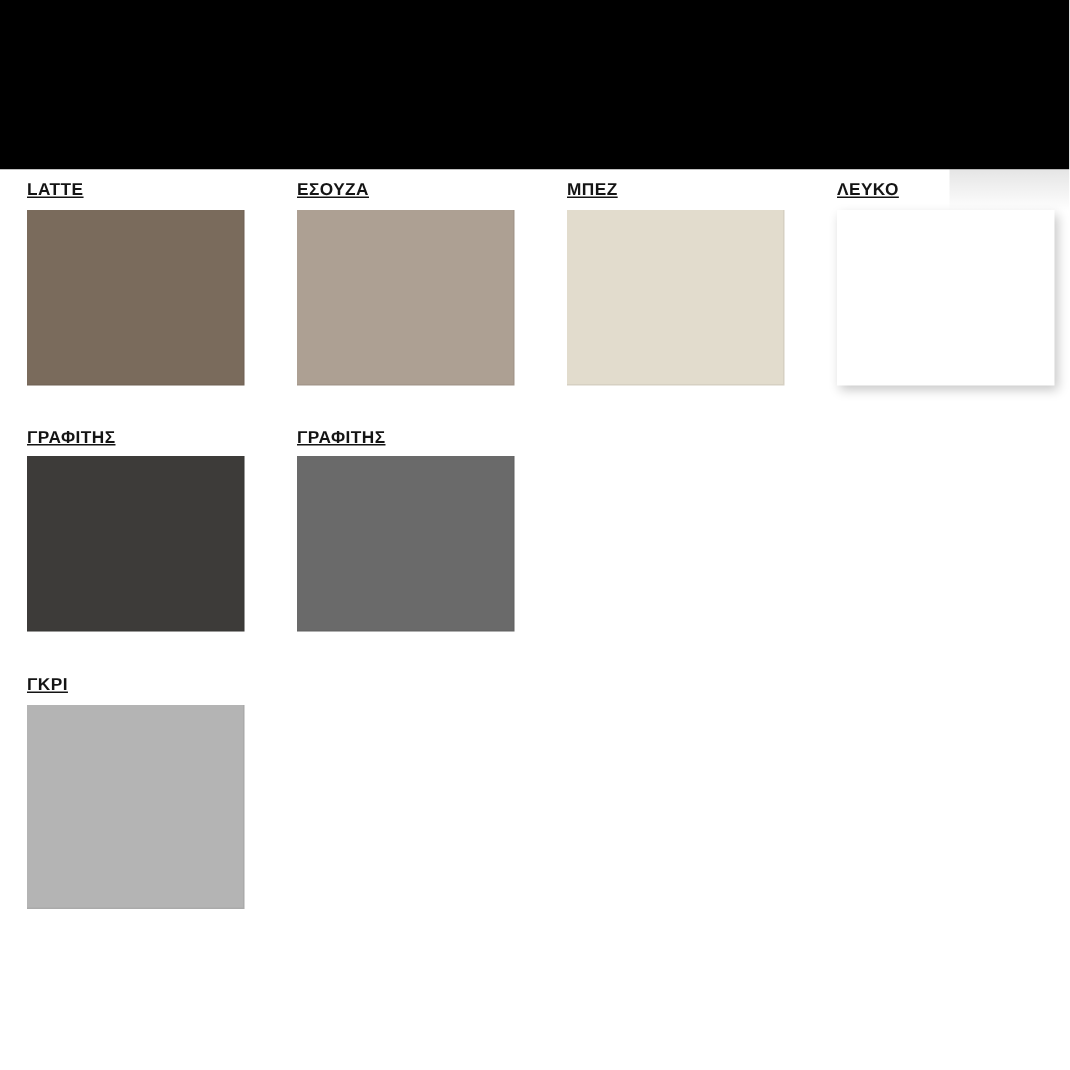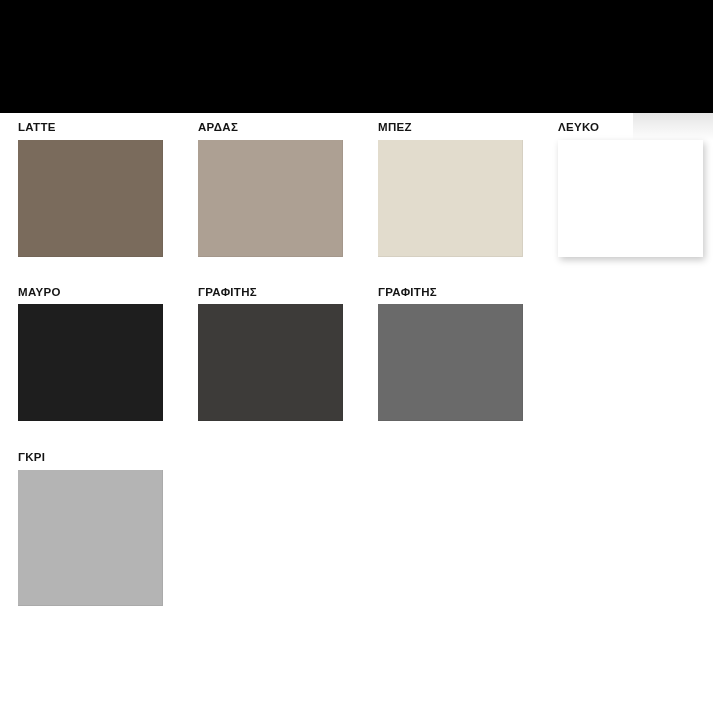--- a/index.html
+++ b/index.html
@@ -72,20 +72,21 @@
   .cell:last-child { margin-right: 0; }
 
   .swatch-label {
     font-size: 11.5px;
     font-weight: bold;
     letter-spacing: 0.3px;
     color: #141414;
     line-height: 1;
     margin-bottom: 6px;
     white-space: nowrap;
+    text-decoration: underline;
   }
 
   .swatch {
     width: 145px;
     height: 117px;
     display: block;
   }
 
   
   .swatch.edged {
@@ -130,42 +131,38 @@
     <div class="grid">
 
       <div class="row row-1">
 
         <div class="cell">
           <div class="swatch-label">LATTE</div>
           <div class="swatch edged" style="background-color: rgb(122, 107, 92);"></div>
         </div>
 
         <div class="cell">
-          <div class="swatch-label">ΑΡΔΑΣ</div>
+          <div class="swatch-label">ΕΣΟΥΖΑ</div>
           <div class="swatch edged" style="background-color: rgb(173, 160, 147);"></div>
         </div>
 
         <div class="cell">
           <div class="swatch-label">ΜΠΕΖ</div>
           <div class="swatch edged" style="background-color: rgb(226, 220, 205);"></div>
         </div>
 
         <div class="cell">
           <div class="swatch-label">ΛΕΥΚΟ</div>
           <div class="swatch white-chip" style="background-color: rgb(255, 255, 255);"></div>
         </div>
 
       </div>
 
       <div class="row row-2">
 
-        <div class="cell">
-          <div class="swatch-label">ΜΑΥΡΟ</div>
-          <div class="swatch edged" style="background-color: rgb(30, 30, 30);"></div>
-        </div>
 
         <div class="cell">
           <div class="swatch-label">ΓΡΑΦΙΤΗΣ</div>
           <div class="swatch edged" style="background-color: rgb(61, 59, 57);"></div>
         </div>
 
         <div class="cell">
           <div class="swatch-label">ΓΡΑΦΙΤΗΣ</div>
           <div class="swatch edged" style="background-color: rgb(106, 106, 106);"></div>
         </div>

